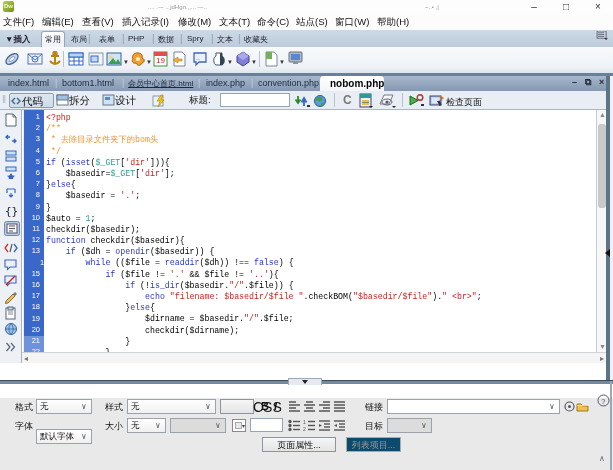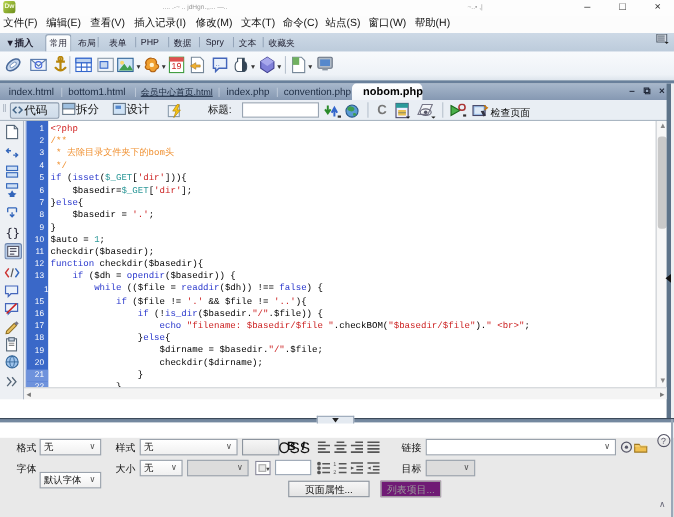--- a/index.html
+++ b/index.html
@@ -499,17 +499,17 @@
           <line x1="1" y1="11" x2="12" y2="11"></line>
         </g>
         <path d="M4 5 l-3 1.5 3 1.5z" fill="#555"></path>
       </svg>
     <span class="plabel" style="left:365px;top:22px;">目标</span>
     <div class="pselect pselect-dis" style="left:387px;top:20px;width:45px;background:#dcdcdc;">
         <span class="da">∨</span>
       </div>
 
     <div class="pbtn" style="left:262px;top:39px;width:74px;font-size:9px;">页面属性...</div>
-    <div class="pbtn" style="left:346px;top:39px;width:55px;color:#999;background:#701a75;border:1px solid #aaa;font-size:9px;">列表项目...</div>
+    <div class="pbtn" style="left:346px;top:39px;width:55px;color:#999;background:#0c4a6e;border:1px solid #aaa;font-size:9px;">列表项目...</div>
     <span style="position:absolute;left:599px;top:56px;font-size:8px;color:#667;">∧</span>
       <div style="position:absolute;left:610px;top:-17px;width:2px;height:89px;background:#9aa8b8;"></div>
   </div>
 </div>
 
 </body></html>

